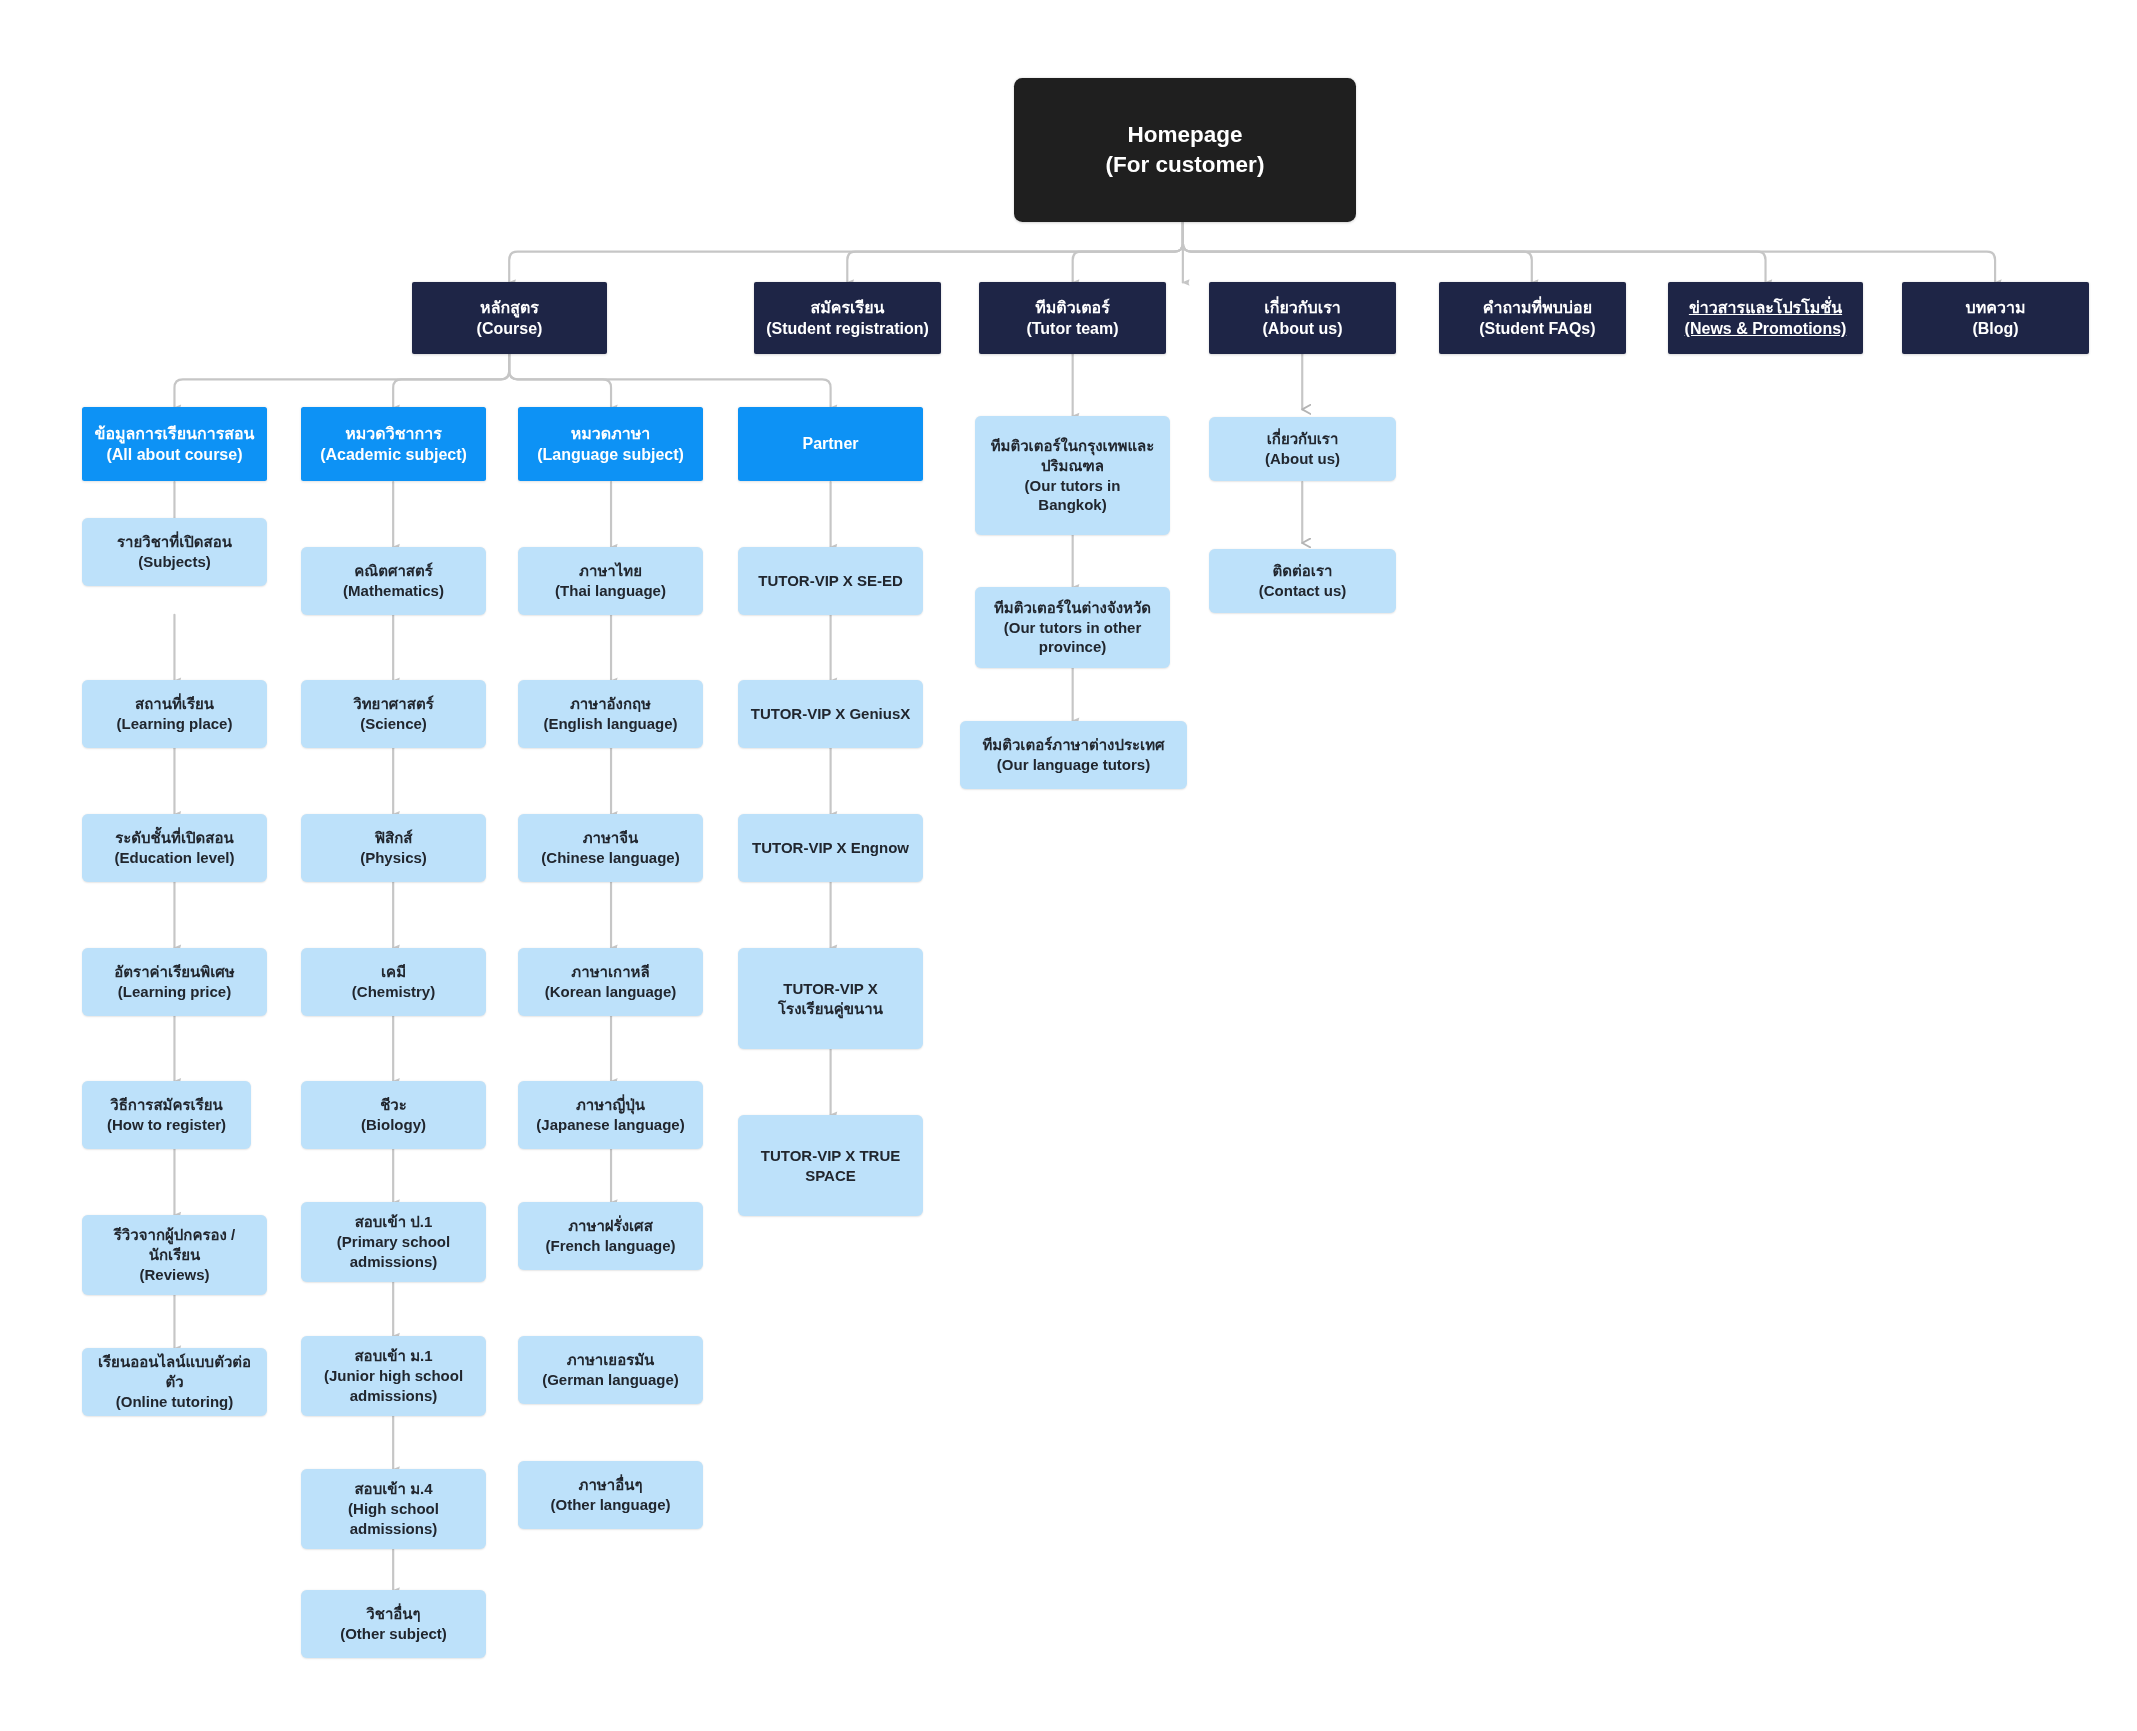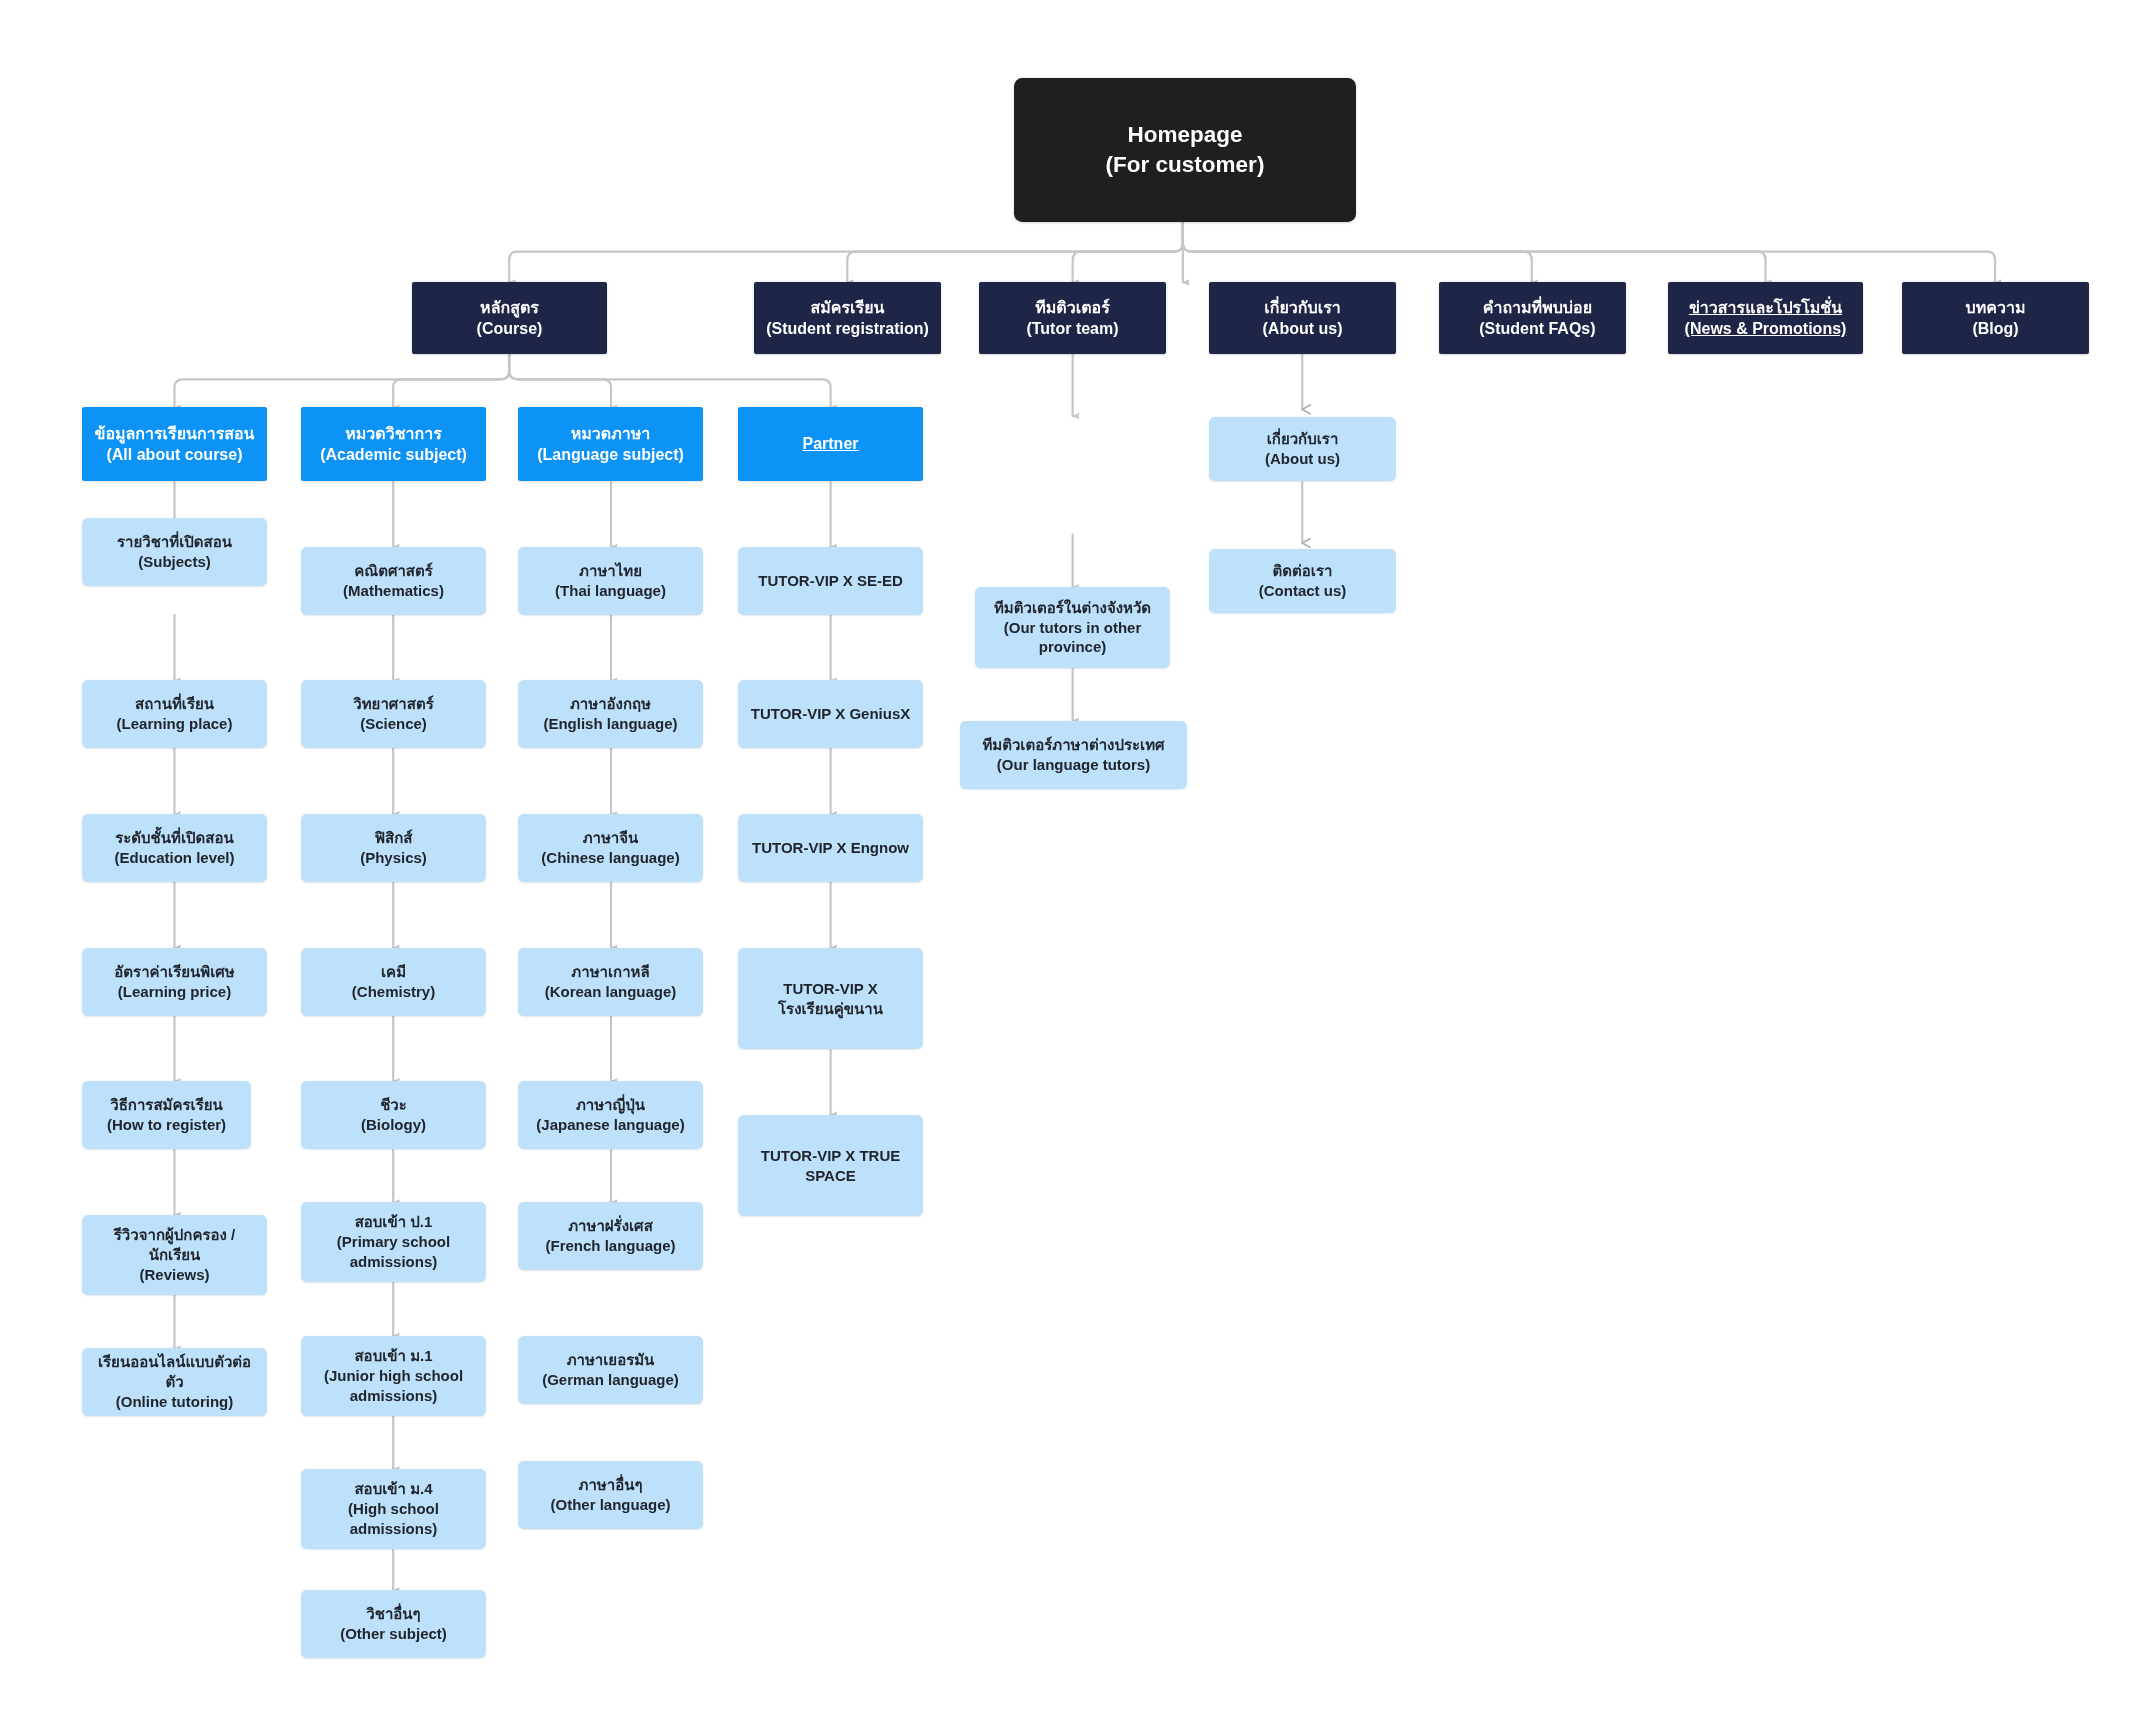--- a/index.html
+++ b/index.html
@@ -189,21 +189,21 @@
   <div class="node n-blue" style="left:301px; top:407px; width:185px; height:74px;">
     <span class="lbl">หมวดวิชาการ
 (Academic subject)</span>
   </div>
 
   <div class="node n-blue" style="left:518px; top:407px; width:185px; height:74px;">
     <span class="lbl">หมวดภาษา
 (Language subject)</span>
   </div>
 
-  <div class="node n-blue" style="left:738px; top:407px; width:185px; height:74px;text-decoration:underline;">
+  <div class="node n-blue" style="left:738px; top:407px; width:185px; height:74px;">
     <span class="lbl">Partner</span>
   </div>
 
   <div class="node n-light" style="left:82px; top:518px; width:185px; height:68px;">
     <span class="lbl">รายวิชาที่เปิดสอน
 (Subjects)</span>
   </div>
   <div class="node n-light" style="left:82px; top:680px; width:185px; height:68px;">
     <span class="lbl">สถานที่เรียน
 (Learning place)</span>
@@ -314,20 +314,26 @@
   </div>
   <div class="node n-light" style="left:738px; top:1115px; width:185px; height:101px;">
     <span class="lbl">TUTOR-VIP X TRUE
 SPACE</span>
   </div>
   <div class="node n-light" style="left:738px; top:948px; width:185px; height:101px;">
     <span class="lbl">TUTOR-VIP X
 โรงเรียนคู่ขนาน</span>
   </div>
 
+  <div class="node n-light" style="left:975px; top:416px; width:195px; height:119px;">
+    <span class="lbl">ทีมติวเตอร์ในกรุงเทพและ
+ปริมณฑล
+(Our tutors in
+Bangkok)</span>
+  </div>
   <div class="node n-light" style="left:975px; top:587px; width:195px; height:81px;">
     <span class="lbl">ทีมติวเตอร์ในต่างจังหวัด
 (Our tutors in other
 province)</span>
   </div>
   <div class="node n-light" style="left:960px; top:721px; width:227px; height:68px;">
     <span class="lbl">ทีมติวเตอร์ภาษาต่างประเทศ
 (Our language tutors)</span>
   </div>
 

